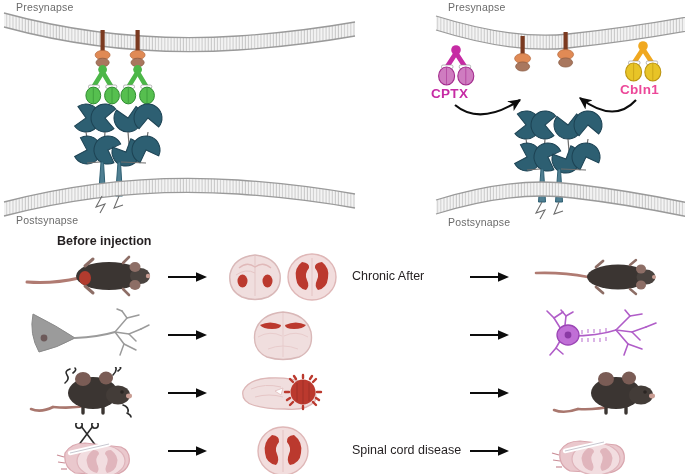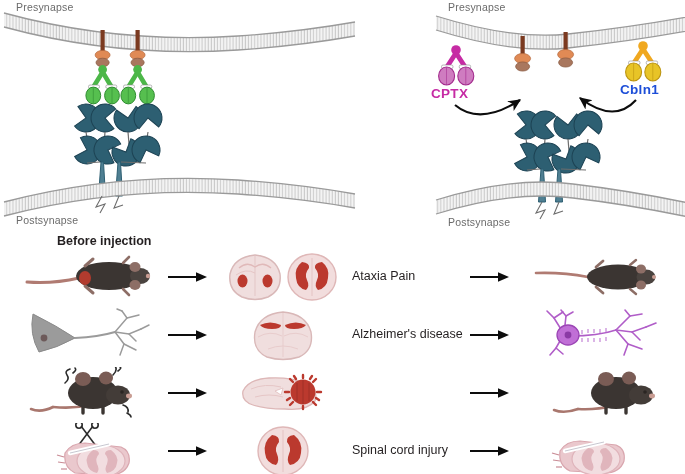--- a/index.html
+++ b/index.html
@@ -250,21 +250,21 @@
         </g>
 
         <g fill="none" stroke="#6d6d6d" stroke-width="1.1">
           <path d="M134 202 L128 213 L137 210 L132 219"></path>
           <path d="M151 202 L146 214 L155 211"></path>
         </g>
       </svg>
 
       <div class="mol-label" style="left:23px;top:86px;color:#c62ba4;">CPTX</div>
 
-      <div class="mol-label" style="left:212px;top:82px;color:#1d4ed8;">Cbln1</div>
+      <div class="mol-label" style="left:212px;top:82px;color:#ec4899;">Cbln1</div>
 
       <div class="syn-label" style="left:40px;top:216px;">Postsynapse</div>
     </div>
   </div>
 
   <div class="rows">
 
     <div class="col-head" style="left:57px;top:2px;">Before injection</div>
 
 
@@ -304,21 +304,21 @@
           <ellipse cx="43.5" cy="29" rx="5" ry="6.5" fill="#bb392e"></ellipse>
 
           <ellipse cx="88" cy="25" rx="24" ry="23" fill="#f2dddd" stroke="#dfb7b7" stroke-width="1.4"></ellipse>
           <path d="M88 6 L88 44" stroke="#e5c5c5" stroke-width="1.1"></path>
           <path d="M78 10 Q 70 16 72 26 Q 73 36 82 38 Q 86 34 83 28 Q 80 22 85 16 Q 86 11 78 10 Z" fill="#bb392e"></path>
           <path d="M98 10 Q 106 16 104 26 Q 103 36 94 38 Q 90 34 93 28 Q 96 22 91 16 Q 90 11 98 10 Z" fill="#bb392e"></path>
         </svg>
       </div>
 
       <div class="cell cell-name">
-        <span class="disease-name">Ataxia Pain</span>
+        <span class="disease-name">Chronic After</span>
       </div>
 
       <div class="cell cell-arrow2">
         <svg class="art" width="42" height="14" viewBox="0 0 42 14">
           <path d="M1 7 L31 7" stroke="#0d0d0d" stroke-width="2"></path>
           <path d="M29 2.3 L40 7 L29 11.7 Z" fill="#0d0d0d"></path>
         </svg>
       </div>
 
       <div class="cell cell-right">
@@ -369,23 +369,20 @@
           <path d="M35 3 Q 12 5 7 23 Q 4 41 19 48 Q 35 53 51 48 Q 66 41 63 23 Q 58 5 35 3 Z" fill="#f0dede" stroke="#d9b8b8" stroke-width="1.4"></path>
           <path d="M35 4 L35 48" stroke="#e7cccc" stroke-width="1"></path>
           <path d="M10 28 Q 22 21 34 27" fill="none" stroke="#e8cccc" stroke-width="1"></path>
           <path d="M36 27 Q 48 21 60 28" fill="none" stroke="#e8cccc" stroke-width="1"></path>
           <path d="M12 16 Q 22 11 33 16 Q 33 20 24 20 Q 15 20 12 16 Z" fill="#bb392e"></path>
           <path d="M58 16 Q 48 11 37 16 Q 37 20 46 20 Q 55 20 58 16 Z" fill="#bb392e"></path>
           <path d="M20 40 Q 35 34 50 40" fill="none" stroke="#e8cccc" stroke-width="1"></path>
         </svg>
       </div>
 
-      <div class="cell cell-name">
-        <span class="disease-name">Alzheimer's disease</span>
-      </div>
 
       <div class="cell cell-arrow2">
         <svg class="art" width="42" height="14" viewBox="0 0 42 14">
           <path d="M1 7 L31 7" stroke="#0d0d0d" stroke-width="2"></path>
           <path d="M29 2.3 L40 7 L29 11.7 Z" fill="#0d0d0d"></path>
         </svg>
       </div>
 
       <div class="cell cell-right">
         <svg class="art" width="140" height="54" viewBox="0 0 140 54">
@@ -544,21 +541,21 @@
       <div class="cell cell-mid">
         <svg class="art" width="60" height="52" viewBox="0 0 60 52">
           <ellipse cx="30" cy="26" rx="25" ry="24" fill="#f2dddd" stroke="#dfb7b7" stroke-width="1.4"></ellipse>
           <path d="M30 5 L30 47" stroke="#e5c5c5" stroke-width="1.1"></path>
           <path d="M19 10 Q 10 17 12 28 Q 13 38 23 40 Q 27 36 24 29 Q 21 23 26 17 Q 27 11 19 10 Z" fill="#bb392e"></path>
           <path d="M41 10 Q 50 17 48 28 Q 47 38 37 40 Q 33 36 36 29 Q 39 23 34 17 Q 33 11 41 10 Z" fill="#bb392e"></path>
         </svg>
       </div>
 
       <div class="cell cell-name">
-        <span class="disease-name">Spinal cord injury</span>
+        <span class="disease-name">Spinal cord disease</span>
       </div>
 
       <div class="cell cell-arrow2">
         <svg class="art" width="42" height="14" viewBox="0 0 42 14">
           <path d="M1 7 L31 7" stroke="#0d0d0d" stroke-width="2"></path>
           <path d="M29 2.3 L40 7 L29 11.7 Z" fill="#0d0d0d"></path>
         </svg>
       </div>
 
       <div class="cell cell-right">

